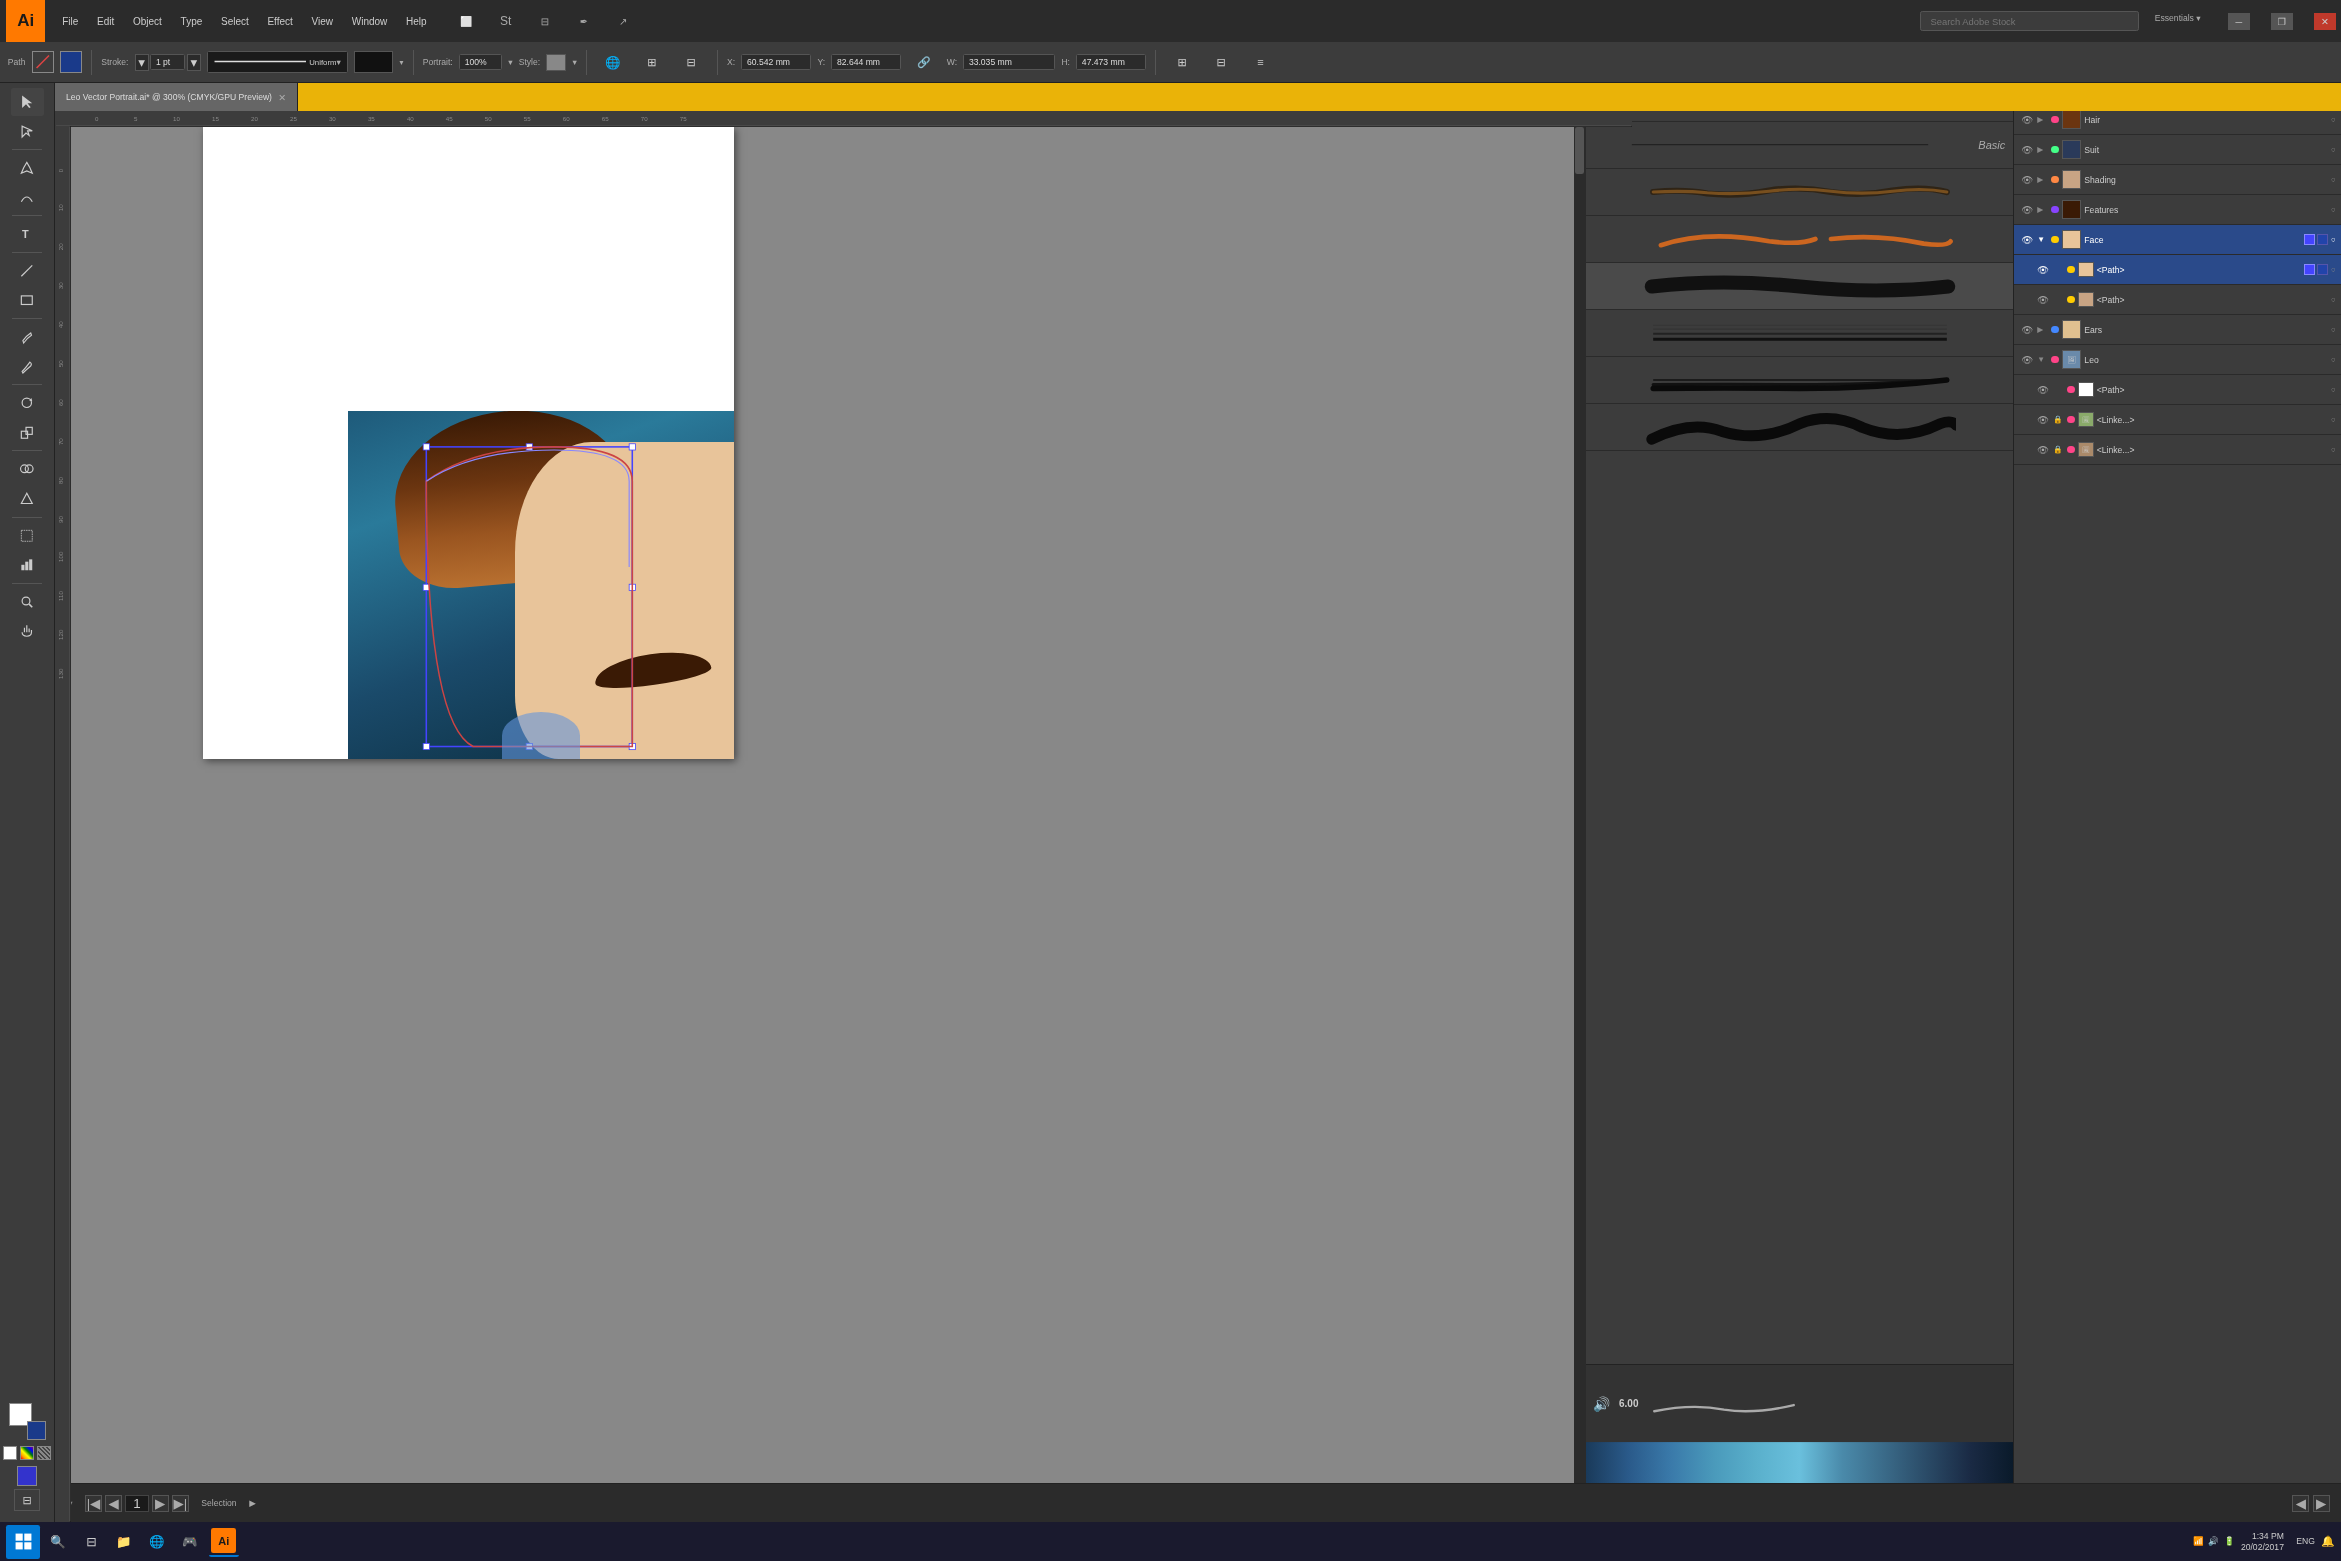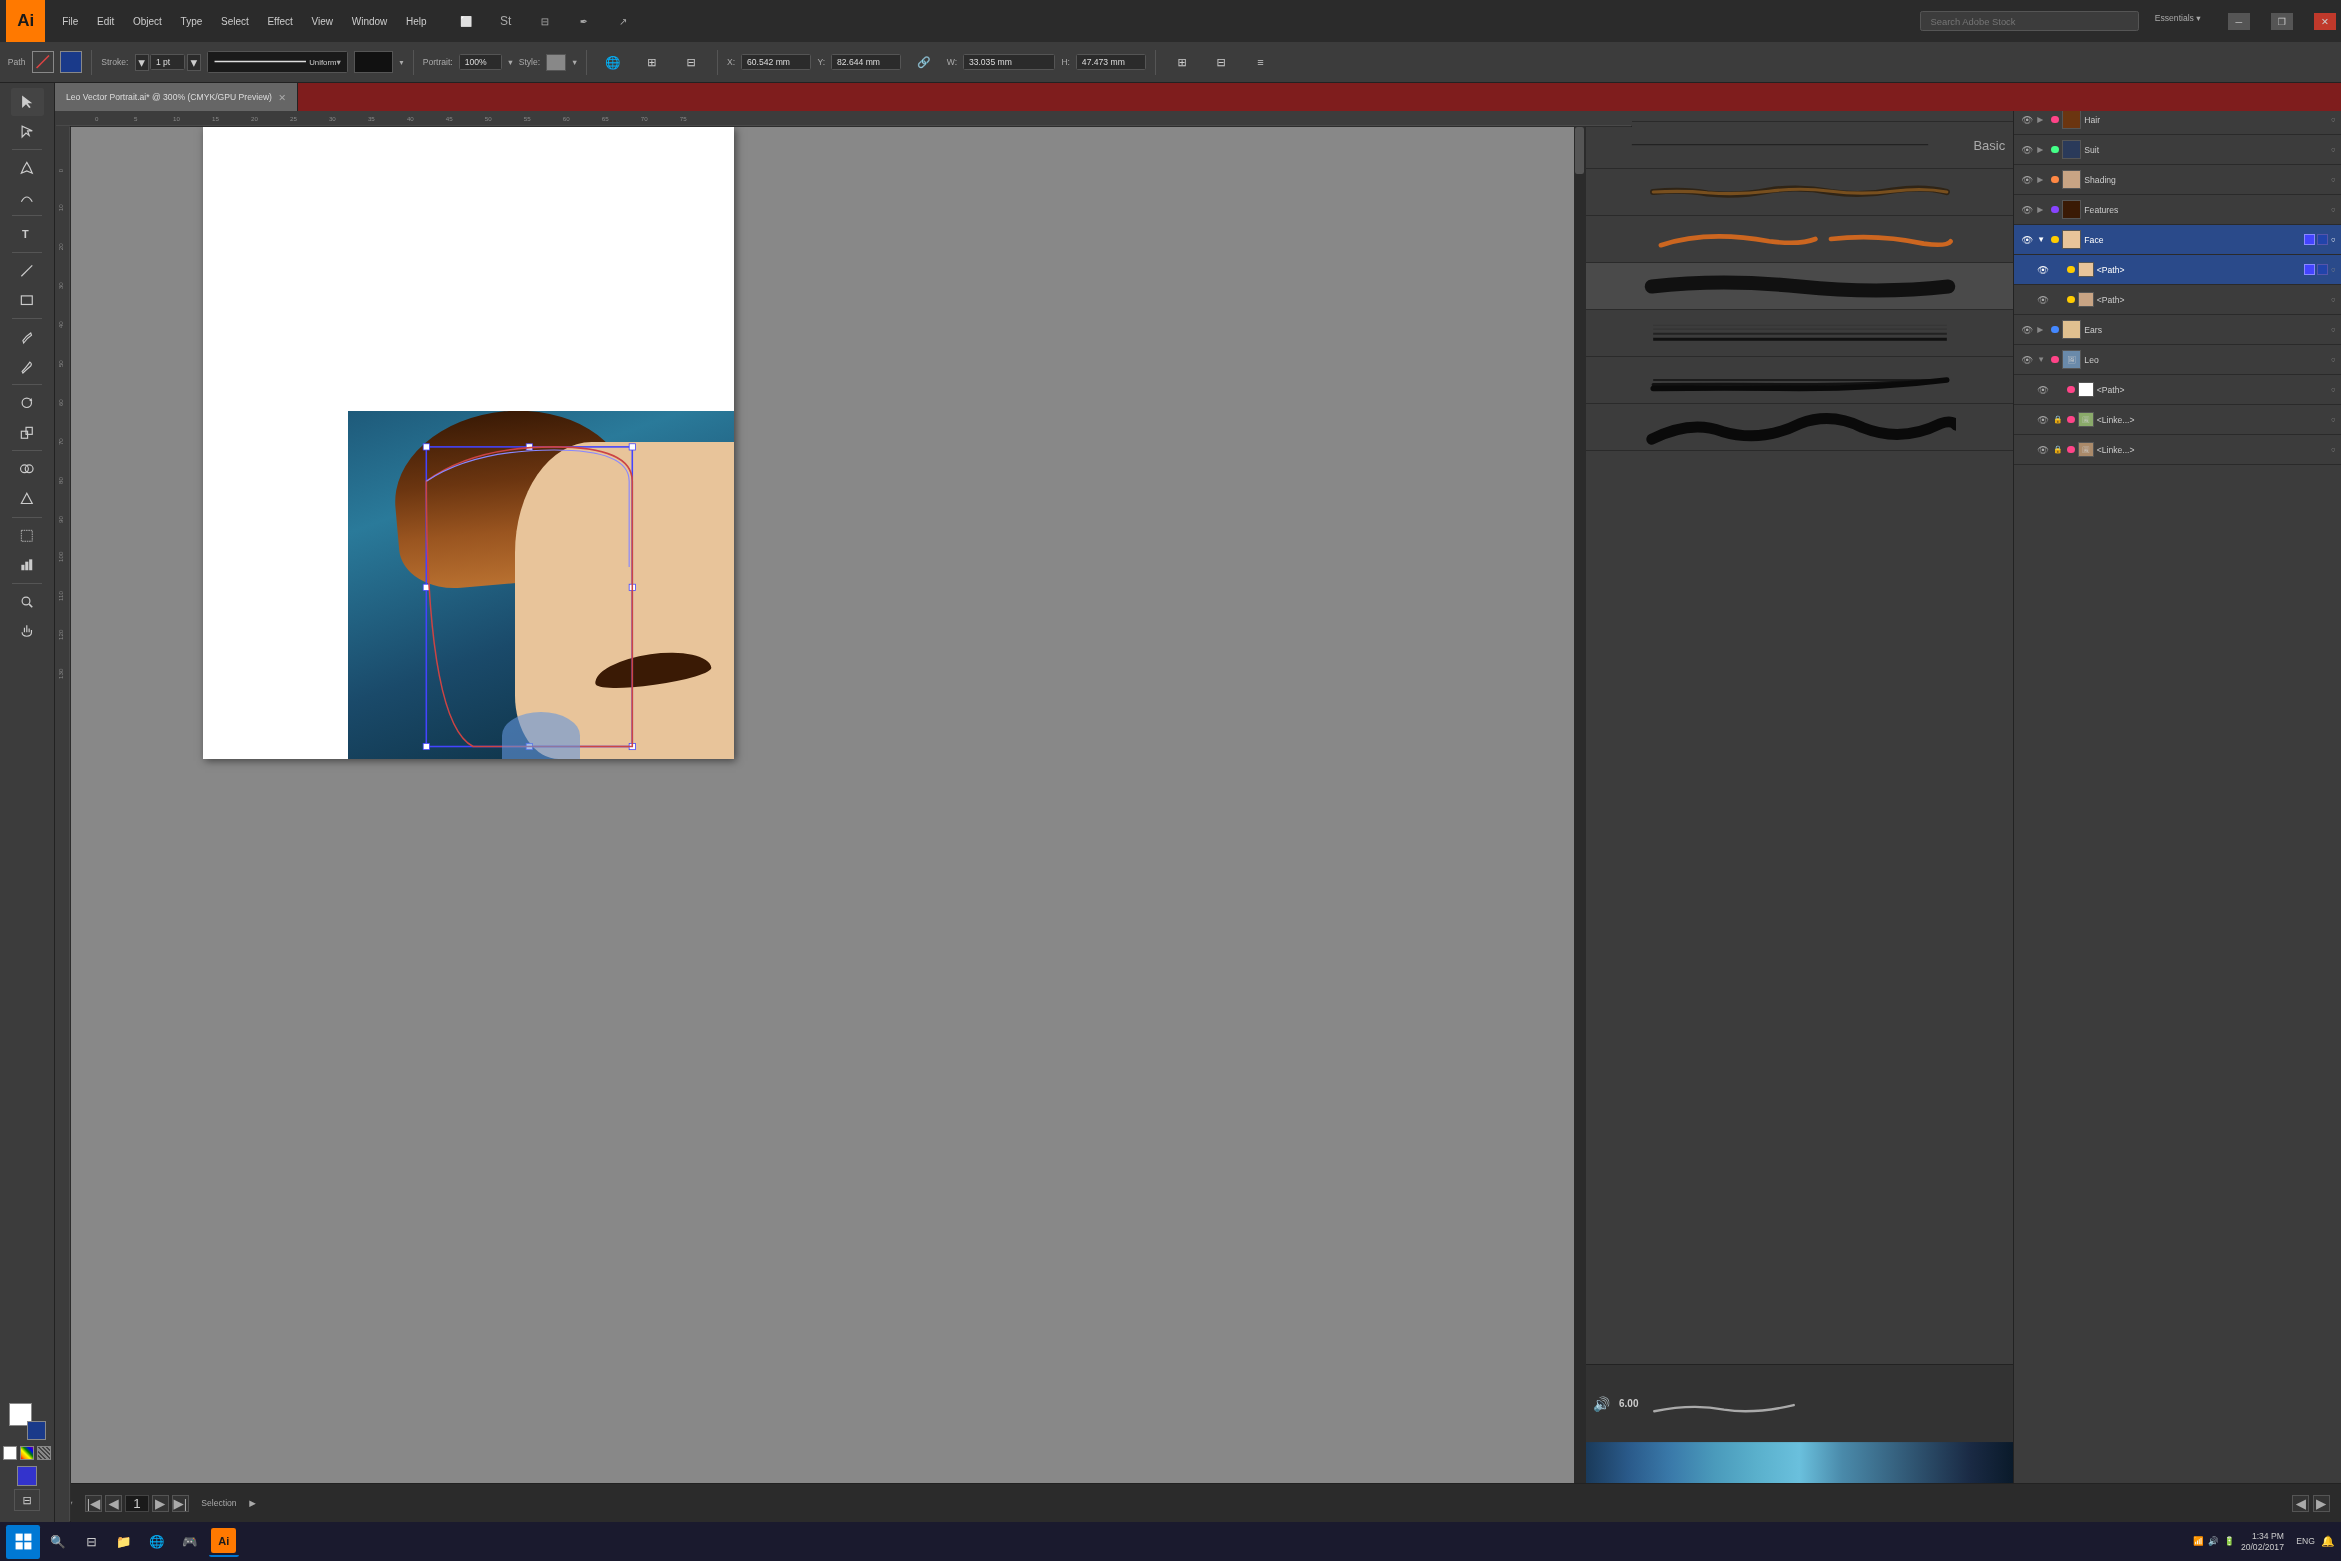--- a/index.html
+++ b/index.html
@@ -111,21 +111,21 @@
       width: 62px;
     }
 
     
     #tab-bar {
       position: absolute;
       top: 83px;
       left: 55px;
       right: 0;
       height: 28px;
-      background: #7f1d1d;
+      background: #eab308;
       display: flex;
       align-items: center;
       z-index: 98;
     }
     .doc-tab {
       height: 28px;
       background: #535353;
       border-right: 0.8px solid #222;
       display: flex;
       align-items: center;
@@ -205,23 +205,24 @@
     .brush-row.active { background: #4a4a4a; }
     .brush-preview {
       flex: 1;
       height: 34px;
       display: flex;
       align-items: center;
       justify-content: center;
     }
     .brush-name {
       color: #aaa;
-      font-size: 13px;
+      font-size: 11px;
       text-align: right;
       min-width: 39px;
+      font-style: italic;
     }
 
     
     .stroke-dots {
       display: flex;
       gap: 4.7px;
       align-items: center;
     }
     .dot-s { width: 6.2px; height: 6.2px; border-radius: 50%; background: #222; }
     .dot-m { width: 11px; height: 11px; border-radius: 50%; background: #111; }

